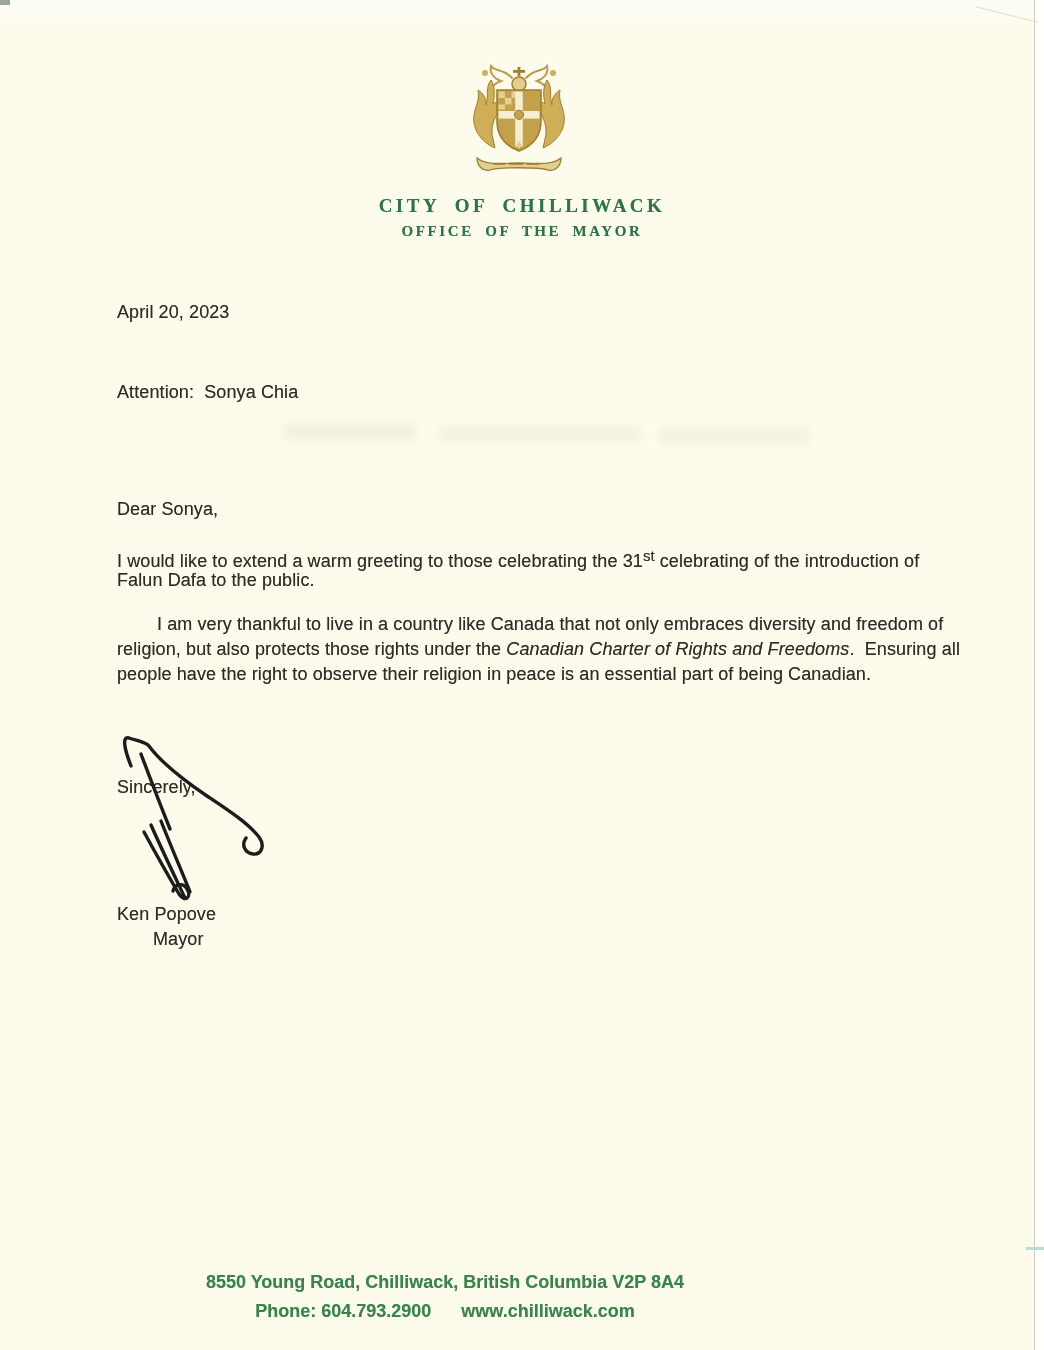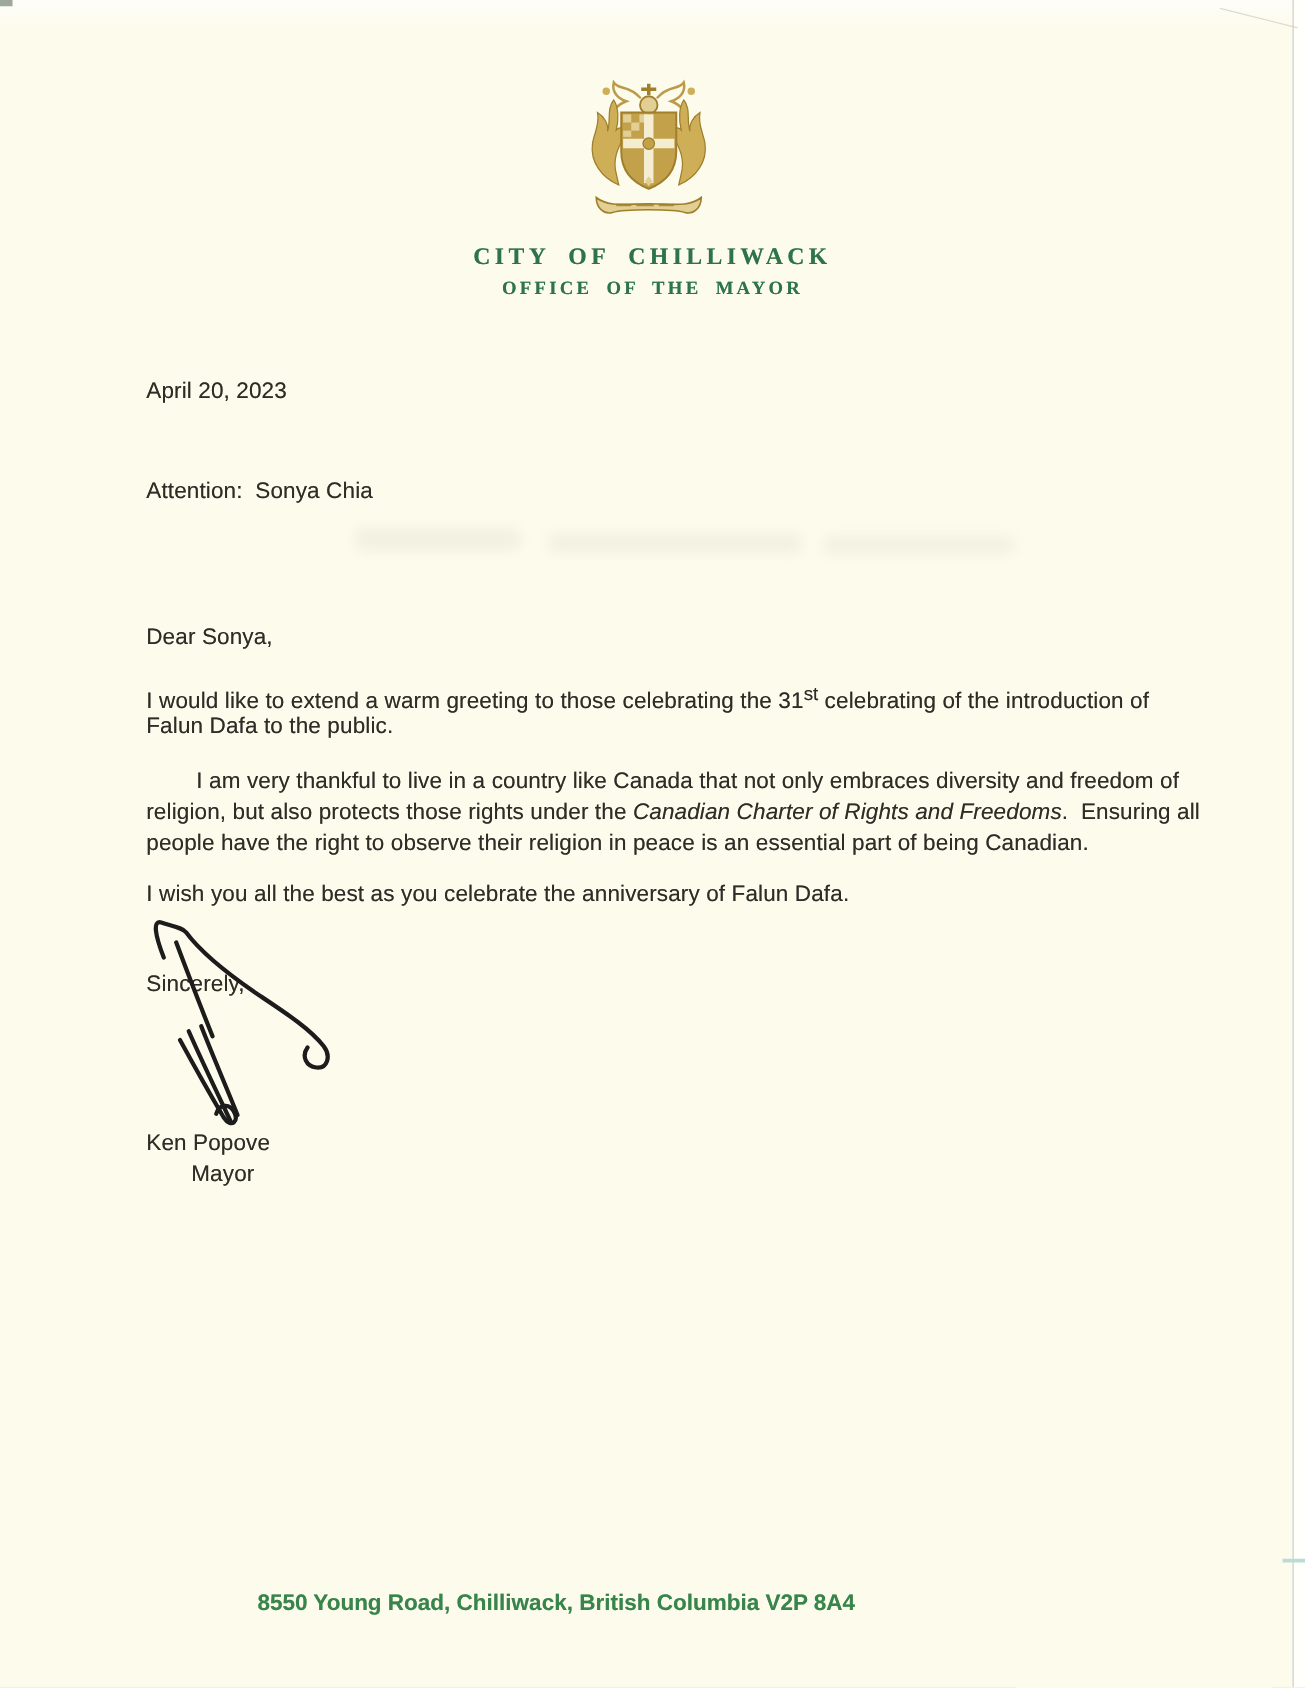--- a/index.html
+++ b/index.html
@@ -103,32 +103,32 @@
   <div class="tline" style="top:380px;">Attention:  Sonya Chia</div>
   <div class="tline" style="top:497px;">Dear Sonya,</div>
 
   <div class="tline" style="top:543px;"><span>I would like to extend a warm greeting to those celebrating the 31</span><sup>st</sup><span> celebrating of the introduction of</span></div>
   <div class="tline" style="top:568px;">Falun Dafa to the public.</div>
 
   <div class="tline" style="top:612px;margin-left:40px;">I am very thankful to live in a country like Canada that not only embraces diversity and freedom of</div>
   <div class="tline" style="top:637px;text-align:right;"><span>religion, but also protects those rights under the </span><span class="ital">Canadian Charter of Rights and Freedoms</span><span>.  Ensuring all</span></div>
   <div class="tline" style="top:662px;">people have the right to observe their religion in peace is an essential part of being Canadian.</div>
 
-  <div class="tline" style="top:703px;">I wish you all the best as you celebrate the anniversary of Falun Dafa.</div>
 
   <div class="tline" style="top:775px;">Sincerely,</div>
 
   <svg class="sig" viewBox="0 0 185 185" aria-hidden="true">
     <g fill="none" stroke="#1c1c1c" stroke-width="3.4" stroke-linecap="round">
       <path d="M19,40 C12,22 10,10 17,12 C26,15 34,16 37,20 C48,35 70,53 95,70 C116,84 136,97 147,111 C153,119 150,129 141,128 C133,127 129,119 134,112"></path>
       <path d="M29,28 C38,52 48,78 58,103"></path>
       <path d="M49,95 C58,118 70,146 78,166"></path>
       <path d="M39,99 C50,124 64,153 73,172"></path>
       <path d="M32,106 C44,128 57,151 67,168 C73,177 80,171 75,163 C71,156 63,158 61,165"></path>
     </g>
   </svg>
 
   <div class="tline" style="top:902px;">Ken Popove</div>
   <div class="tline" style="top:927px;margin-left:36px;">Mayor</div>
 
   <div class="ftr ftr-1">8550 Young Road, Chilliwack, British Columbia V2P 8A4</div>
+  <div class="ftr ftr-2"><span>Phone: 604.793.2900</span><span class="gap"></span><span>www.chilliwack.com</span></div>
 
 </div>
 
 </body></html>

